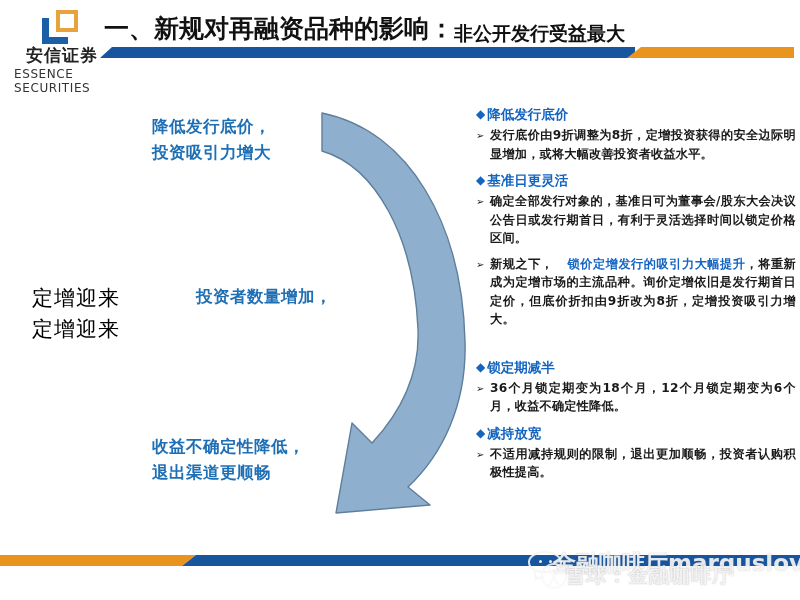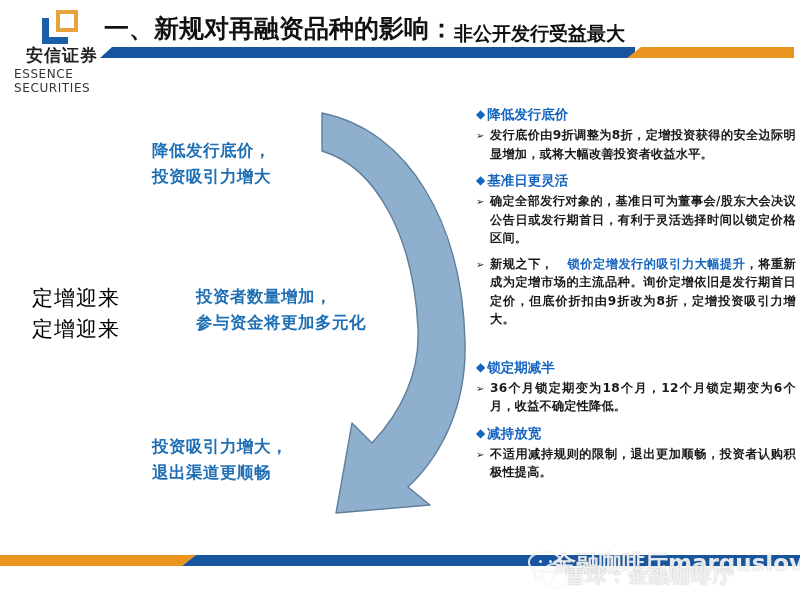--- a/index.html
+++ b/index.html
@@ -34,21 +34,21 @@
   .bar-orange{position:absolute;left:527px;top:0;width:167px;height:11px;background:#E8941F;
      clip-path:polygon(14px 0,100% 0,100% 100%,0 100%);}
 
   
   .left-head{position:absolute;left:32px;top:283px;font-size:21px;font-weight:normal;color:#000;
      line-height:31px;letter-spacing:1px;}
 
   
   .callout{position:absolute;font-size:16.5px;font-weight:bold;color:#1F6FB5;line-height:26px;
      letter-spacing:.5px;white-space:nowrap;}
-  .callout.c1{left:152px;top:114px;margin-top:24px;}
+  .callout.c1{left:152px;top:114px;}
   .callout.c2{left:196px;top:284px;}
   .callout.c3{left:152px;top:434px;}
 
   
   .arrow-svg{position:absolute;left:290px;top:105px;}
 
   
   .right-col{position:absolute;left:476px;top:104px;width:320px;}
   .rc-head{display:flex;align-items:flex-start;font-size:13.5px;font-weight:bold;color:#1565C0;
      line-height:20px;margin-top:7px;margin-bottom:2px;}
@@ -115,24 +115,23 @@
     <div>定增迎来</div>
     <div>定增迎来</div>
   </div>
 
   <div class="callout c1">
     <div>降低发行底价，</div>
     <div>投资吸引力增大</div>
   </div>
   <div class="callout c2">
     <div>投资者数量增加，</div>
-    <div>参与资金将更加多元化</div>
   </div>
   <div class="callout c3">
-    <div>投资吸引力增大，</div>
+    <div>收益不确定性降低，</div>
     <div>退出渠道更顺畅</div>
   </div>
 
   <svg class="arrow-svg" width="200" height="420" viewBox="0 0 200 420">
     <path d="M 32 8
              C 120 26, 172 120, 175 236
              C 177 300, 152 350, 118 382
              L 140 400
              L 46 408
              L 62 318

